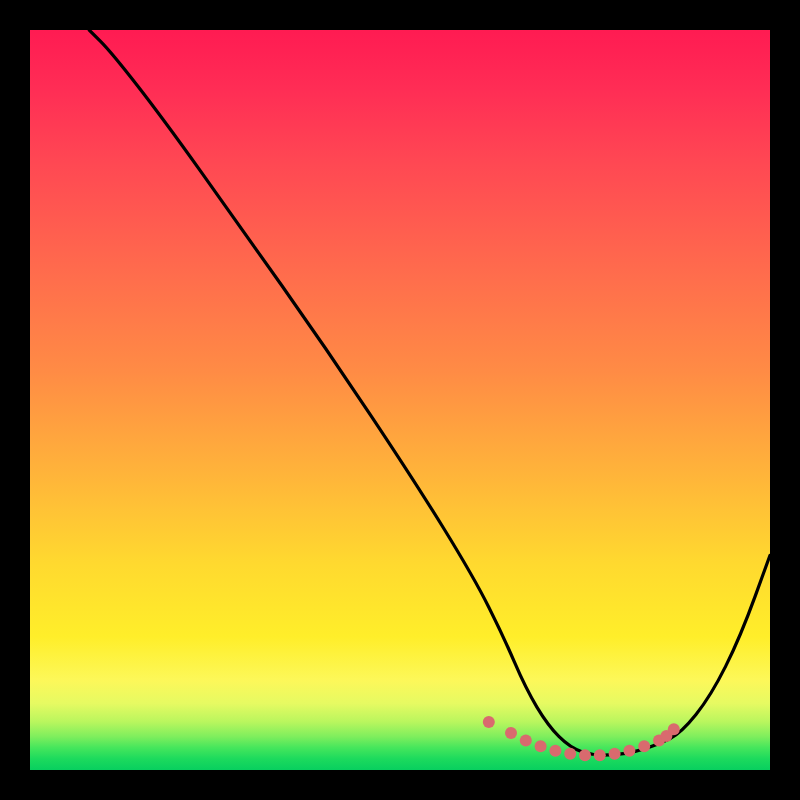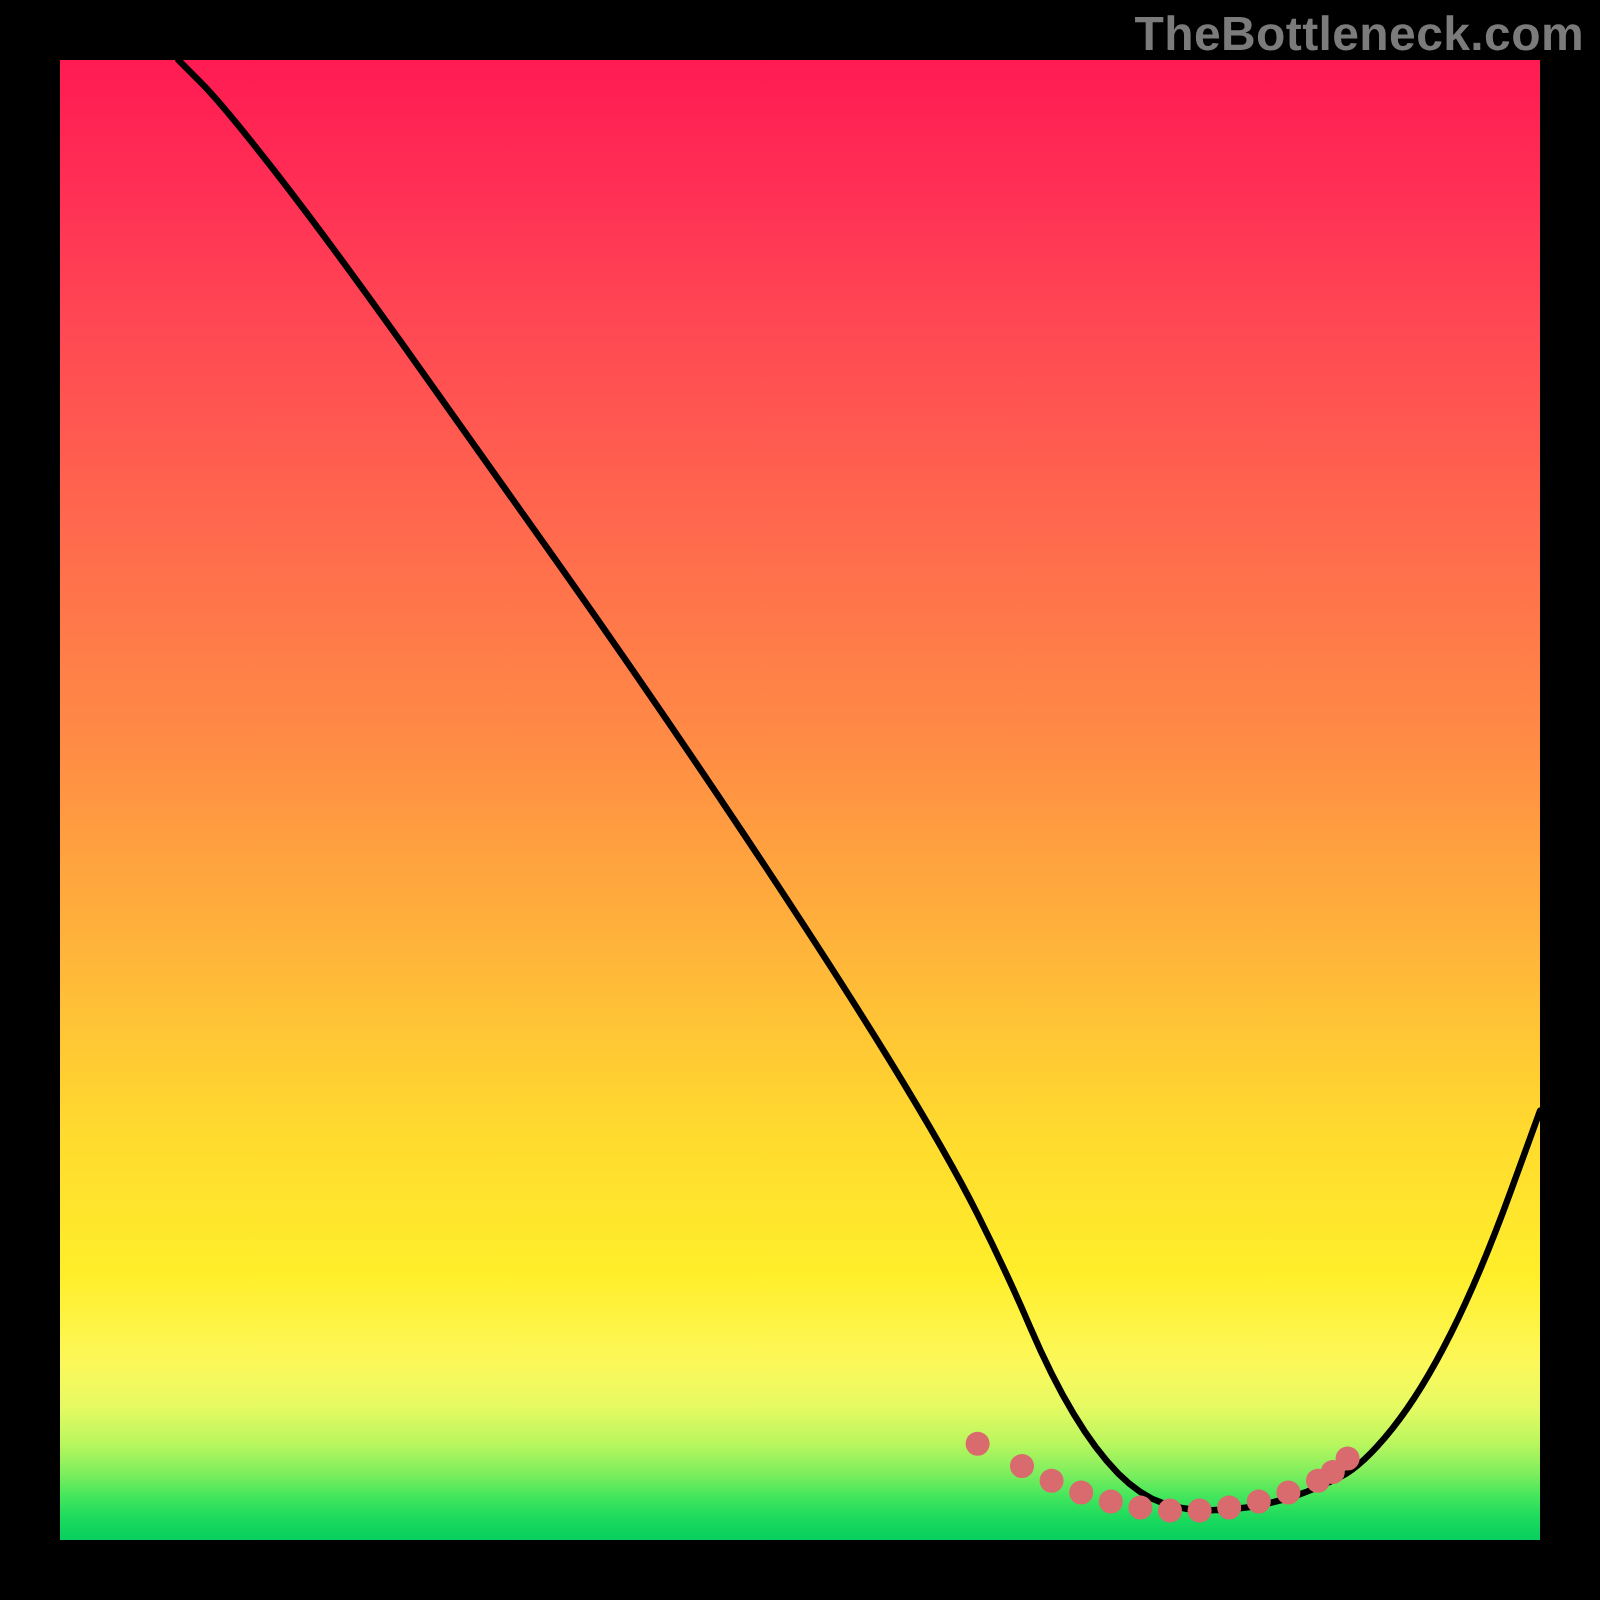--- a/index.html
+++ b/index.html
@@ -64,21 +64,20 @@
     inset: 0;
     width: 100%;
     height: 100%;
   }
 </style>
 </head>
 <body>
 
 <div class="frame">
 
-  <div class="watermark">TheBottleneck.com</div>
 
   <div class="plot-area">
     <div class="gradient"></div>
 
     <svg class="curve" viewBox="0 0 740 740" preserveAspectRatio="none">
       <g>
         <path id="curve-path" fill="none" stroke="#000" stroke-width="3.2" stroke-linecap="round" stroke-linejoin="round" d="M 59.2 0.0 Q 59.2 0.0 70.3 11.1 Q 81.4 22.2 107.3 55.5 Q 133.2 88.8 170.2 140.6 Q 207.2 192.4 251.6 255.3 Q 296.0 318.2 340.4 384.8 Q 384.8 451.4 414.4 499.5 Q 444.0 547.6 458.8 577.2 Q 473.6 606.8 484.7 632.7 Q 495.8 658.6 506.9 677.1 Q 518.0 695.6 529.1 706.7 Q 540.2 717.8 551.3 721.5 Q 562.4 725.2 573.5 725.2 Q 584.6 725.2 595.7 723.4 Q 606.8 721.5 617.9 717.8 Q 629.0 714.1 640.1 708.5 Q 651.2 703.0 666.0 684.5 Q 680.8 666.0 695.6 636.4 Q 710.4 606.8 725.2 566.1 T 740.0 525.4"></path>
       </g>
       <g id="markers-layer">
           <circle cx="458.8" cy="691.9" r="6" fill="#d96a6e"></circle>

